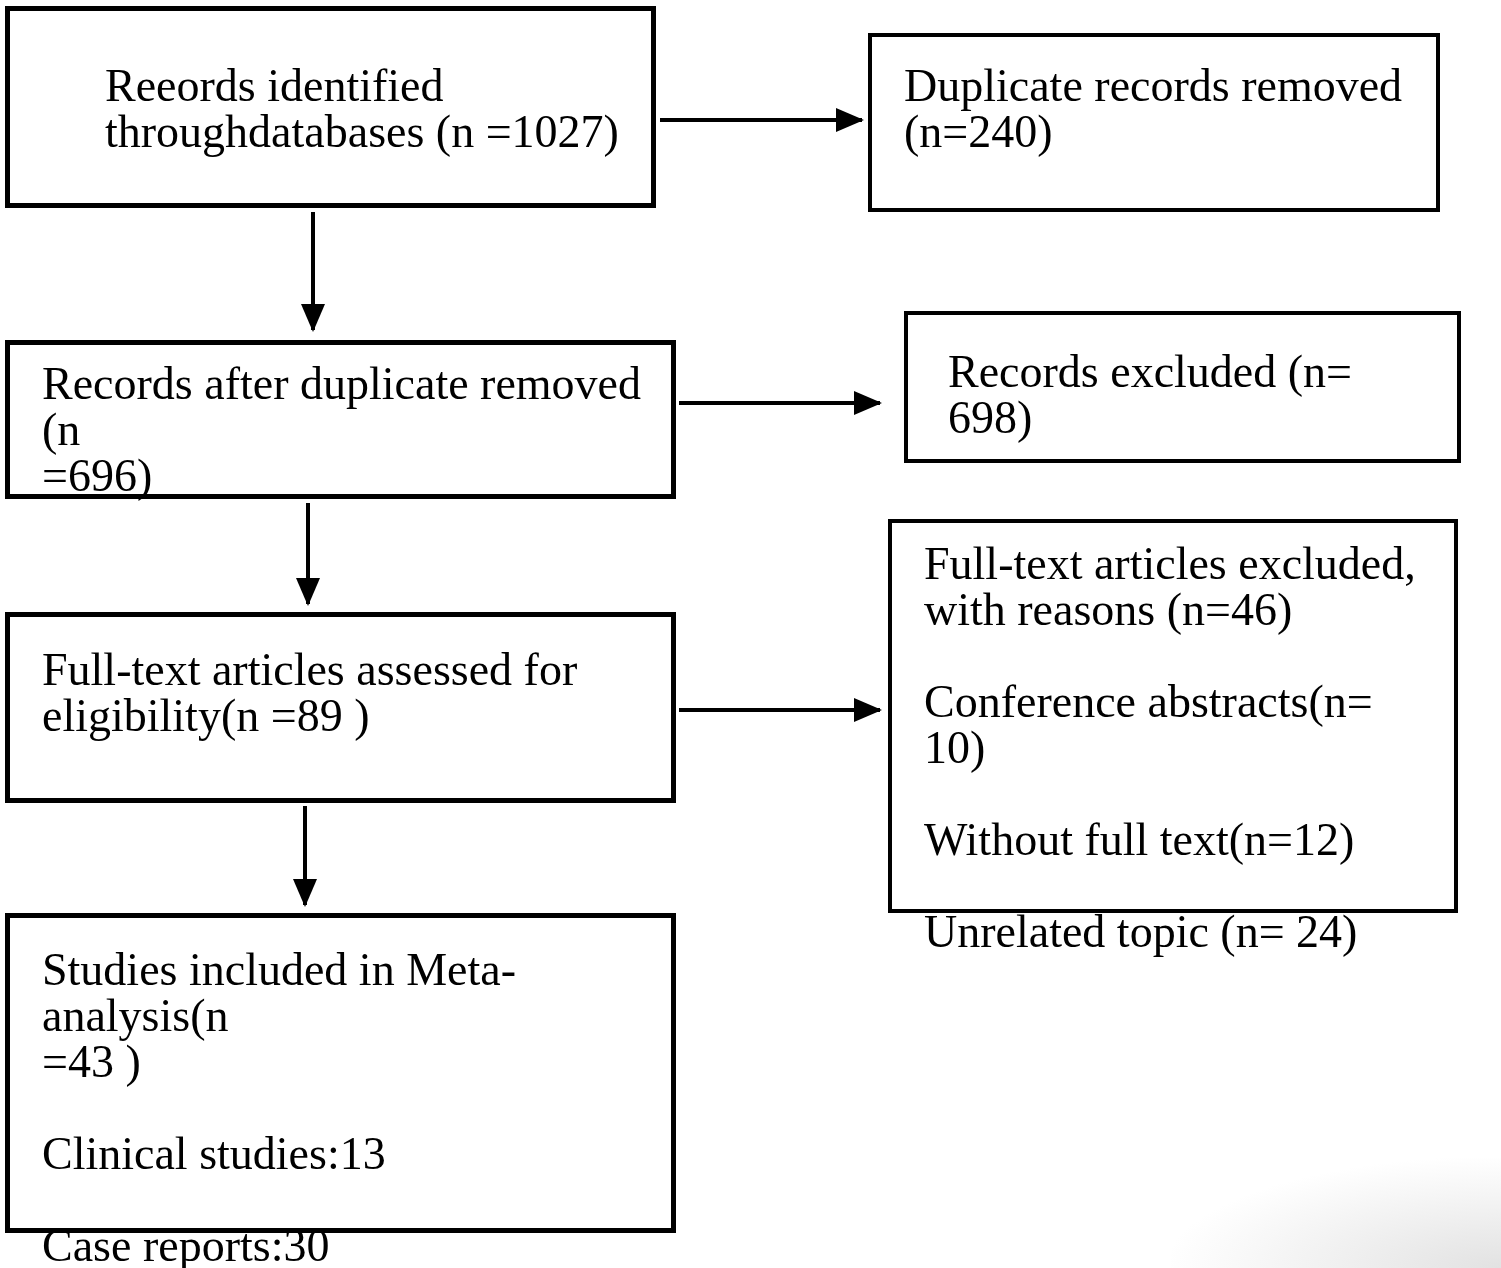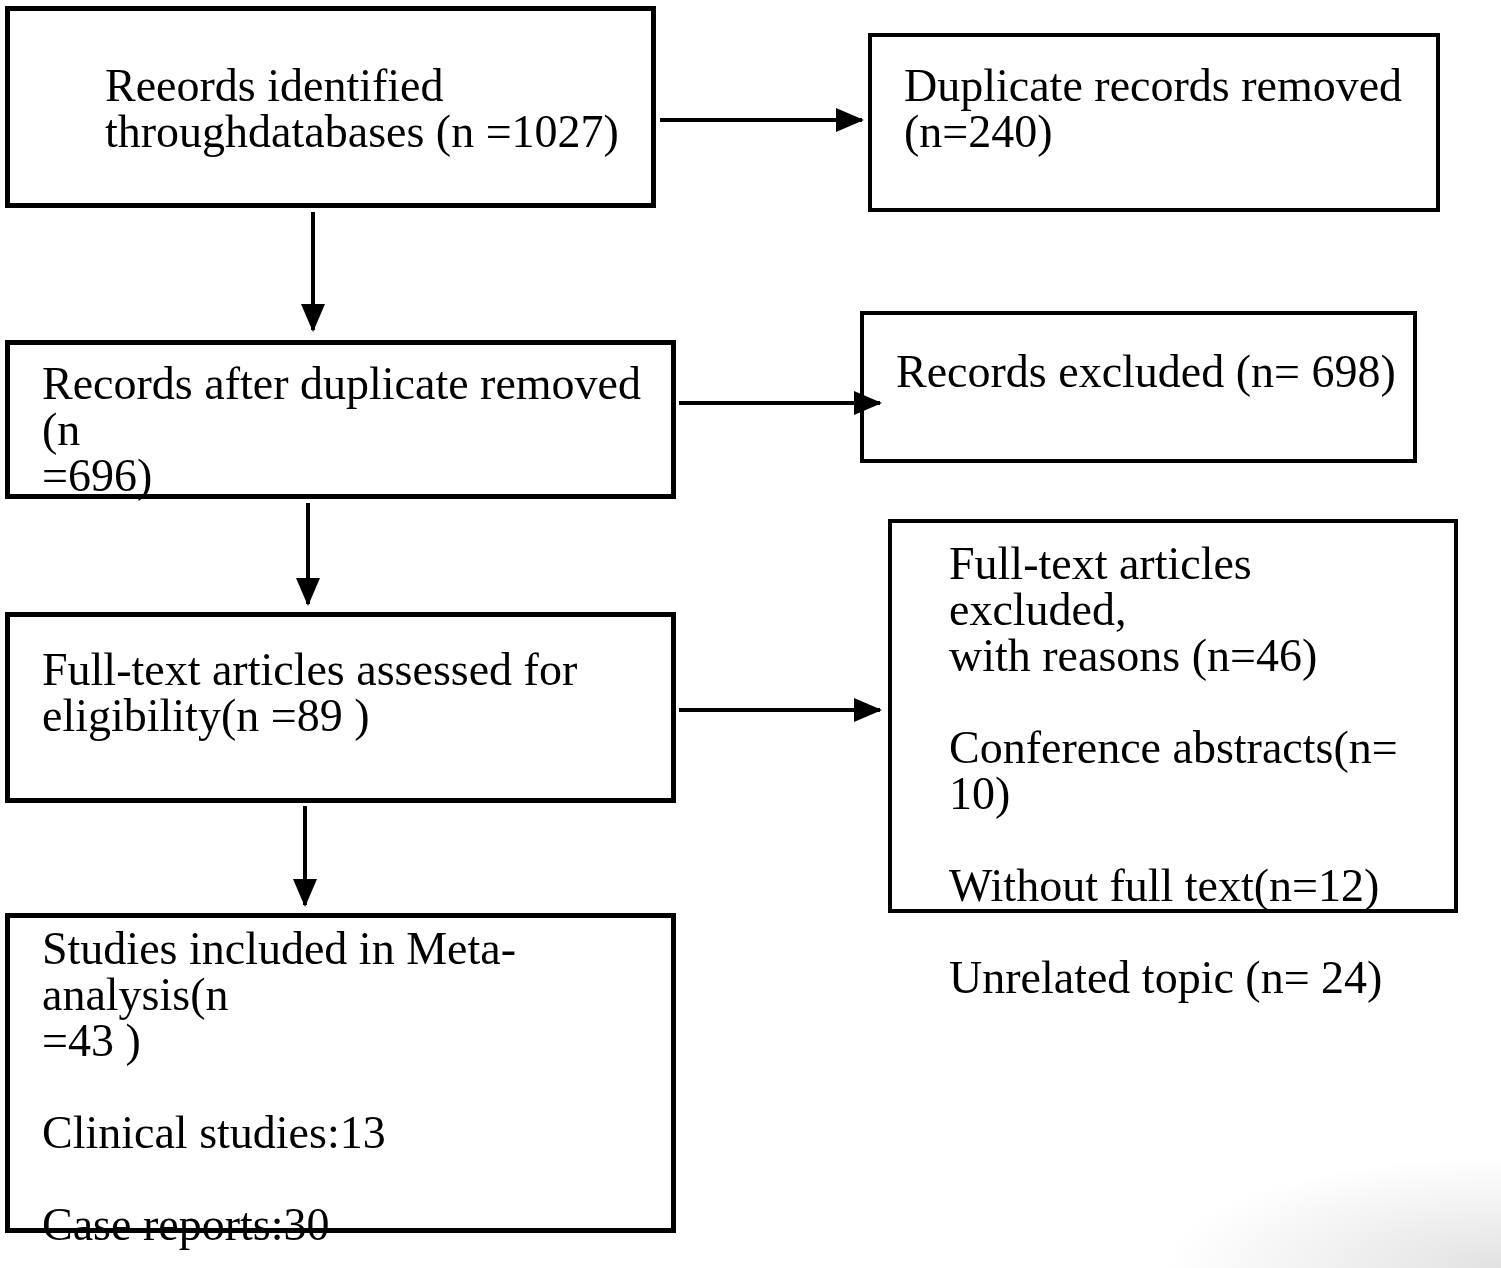--- a/index.html
+++ b/index.html
@@ -28,24 +28,24 @@
   .txt {
     font-family: "Liberation Serif", serif;
     font-size: 46px;
     line-height: 46px;
     color: #000000;
     white-space: pre-line;
   }
   .b1 { left: 5px;   top: 6px;   width: 651px; height: 202px; border-width: 5px; padding: 52px 15px 0 95px; }
   .b2 { left: 868px; top: 33px;  width: 572px; height: 179px; padding: 26px 32px 0 32px; }
   .b3 { left: 5px;   top: 340px; width: 671px; height: 159px; border-width: 5px; padding: 16px 15px 0 32px; }
-  .b4 { left: 860px; top: 311px; width: 557px; height: 152px; padding: 34px 15px 0 32px; }
+  .b4 { left: 904px; top: 311px; width: 557px; height: 152px; padding: 34px 15px 0 40px; }
   .b5 { left: 5px;   top: 612px; width: 671px; height: 191px; border-width: 5px; padding: 30px 15px 0 32px; }
-  .b6 { left: 888px; top: 519px; width: 570px; height: 394px; padding: 18px 15px 0 57px; }
-  .b7 { left: 5px;   top: 913px; width: 671px; height: 320px; border-width: 5px; padding: 8px 15px 0 32px; }
+  .b6 { left: 888px; top: 519px; width: 570px; height: 394px; padding: 18px 15px 0 32px; }
+  .b7 { left: 5px;   top: 913px; width: 671px; height: 320px; border-width: 5px; padding: 29px 15px 0 32px; }
   .corner-shade {
     position: absolute;
     right: 0; bottom: 0;
     width: 330px; height: 110px;
     background: radial-gradient(ellipse at 100% 100%, #e2e2e2 0%, rgba(255,255,255,0) 72%);
     z-index: 0;
   }
 </style>
 </head>
 <body>

